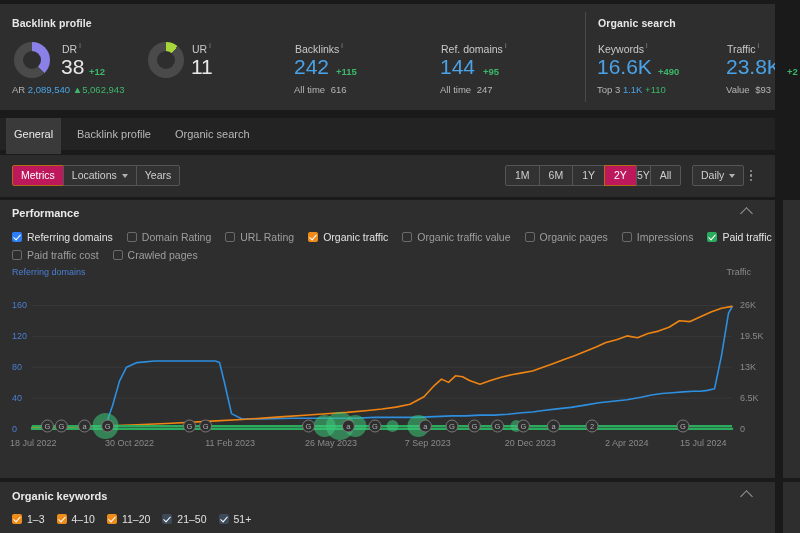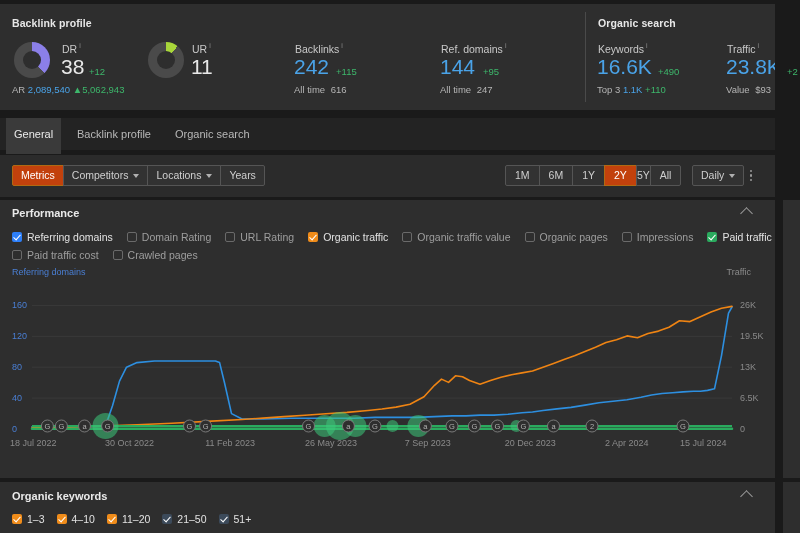--- a/index.html
+++ b/index.html
@@ -33,21 +33,21 @@
   }
   .metric-label .sup {
     font-size: 7px; color: #8a8a8a; vertical-align: super; margin-left: 2px;
   }
   .metric-val {
     position: absolute; font-size: 21px; color: #e8e8e8; white-space: nowrap;
     line-height: 1;
   }
   .metric-val.blue { color: #4aa3e8; }
   .metric-delta {
-    position: absolute; font-size: 9.5px; color: #3db76b; white-space: nowrap;
+    position: absolute; font-size: 9.5px; color: #3db76b; white-space: nowrap; font-weight: bold;
   }
   .metric-sub {
     position: absolute; font-size: 9.5px; color: #b5b5b5; white-space: nowrap;
   }
   .metric-sub .bl { color: #4aa3e8; }
   .metric-sub .gr { color: #3db76b; }
 
   
   .tabrow {
     position: absolute; left: 0; top: 118px; width: 775px; height: 32px;
@@ -66,21 +66,21 @@
   }
   .btngroup { position: absolute; display: flex; }
   .btn {
     height: 21px; line-height: 19px; font-size: 10.5px; color: #cfcfcf;
     border: 1px solid #555; background: #323232; padding: 0 8px;
     margin-left: -1px; white-space: nowrap; cursor: pointer;
     display: flex; align-items: center; gap: 5px;
   }
   .btn:first-child { margin-left: 0; border-radius: 2px 0 0 2px; }
   .btn:last-child { border-radius: 0 2px 2px 0; }
-  .btn.amber { background: #c2410c; border-color: #b06a12; color: #fff; align-items: center; }
+  .btn.amber { background: #be185d; border-color: #b06a12; color: #fff; align-items: center; }
   .caret {
     width: 0; height: 0; border-left: 3.5px solid transparent;
     border-right: 3.5px solid transparent; border-top: 4px solid #b0b0b0;
   }
   .sep-btn { margin-left: 8px !important; border-radius: 2px !important; }
   .kebab {
     position: absolute; width: 14px; height: 21px; cursor: pointer;
     display: flex; flex-direction: column; align-items: center;
     justify-content: center; gap: 2px;
   }
@@ -219,24 +219,20 @@
   <div class="tabrow" id="tabrow">
       <div class="tab active" style="left: 6px;">General</div>
       <div class="tab" style="left: 69px;">Backlink profile</div>
       <div class="tab" style="left: 167px;">Organic search</div>
     </div>
 
   <div class="toolbar">
     <div class="btngroup" id="left-btns" style="left:12px; top:10px;">
         <div class="btn amber">
           <span>Metrics</span>
-        </div>
-        <div class="btn">
-          <span>Competitors</span>
-          <span class="caret"></span>
         </div>
         <div class="btn">
           <span>Locations</span>
           <span class="caret"></span>
         </div>
         <div class="btn">
           <span>Years</span>
         </div>
       </div>
     <div class="btngroup" id="range-btns" style="left:505px; top:10px;">

